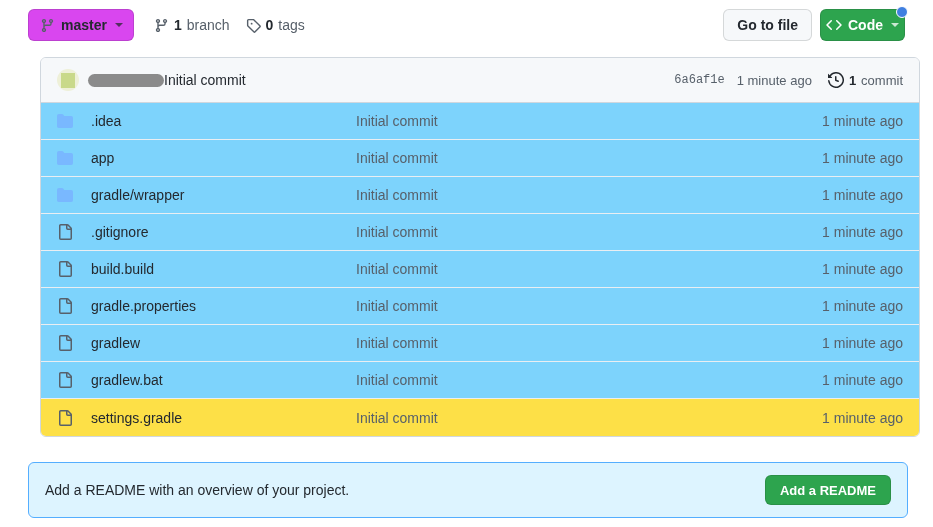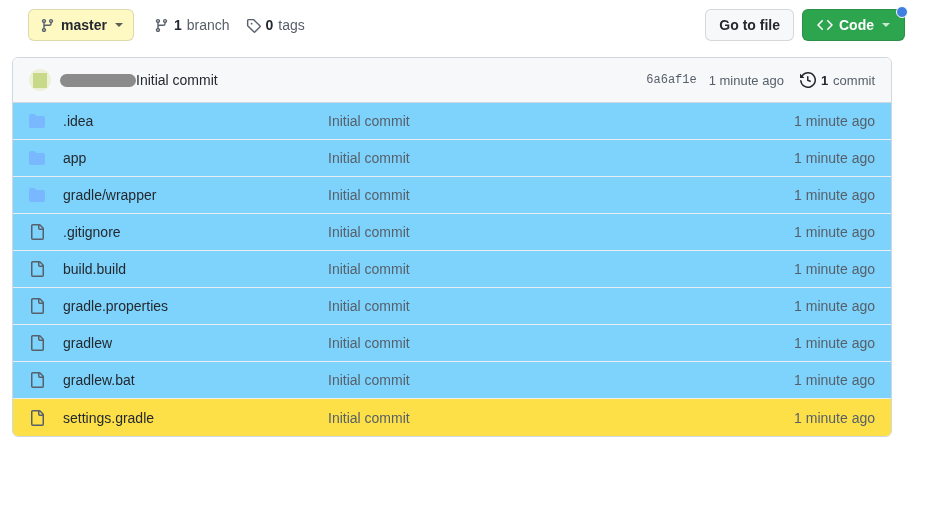--- a/index.html
+++ b/index.html
@@ -50,21 +50,21 @@
     color: #24292f;
     font-size: 14px;
     font-weight: bold;
     font-family: "Liberation Sans", sans-serif;
     white-space: nowrap;
     cursor: pointer;
   }
 
   .branch-btn {
     padding: 0 10px 0 11px;
-    background: #fef9c3;
+    background: #d946ef;
   }
 
   .branch-label { font-weight: bold; }
 
   .caret {
     display: inline-block;
     width: 0;
     height: 0;
     border-left: 4px solid transparent;
     border-right: 4px solid transparent;
@@ -96,41 +96,41 @@
     display: flex;
     align-items: center;
     gap: 8px;
     position: relative;
   }
 
   .btn-code {
     background: #2da44e;
     border-color: rgba(27,31,36,0.15);
     color: #ffffff;
-    padding: 0 14px;
+    padding: 0 5px;
     position: relative;
   }
   .btn-code .caret { border-top-color: #ffffff; }
 
   .notif-dot {
     position: absolute;
     right: -4px;
     top: -4px;
     width: 12px;
     height: 12px;
     border-radius: 50%;
     background: #3f7fe0;
     border: 1px solid #ffffff;
     box-sizing: border-box;
   }
 
   
   .filebox {
     position: absolute;
-    left: 12px;
+    left: 40px;
     top: 57px;
     width: 880px;
     border: 1px solid #d0d7de;
     border-radius: 6px;
     background: #ffffff;
     box-sizing: border-box;
     overflow: hidden;
   }
 
   .commit-header {
@@ -479,14 +479,20 @@
             </svg>
           </span>
           <span class="name-cell">settings.gradle</span>
           <span class="msg-cell">Initial commit</span>
           <span class="time-cell">1 minute ago</span>
         </div>
       </div>
 
   </div>
 
+  <div class="readme-banner">
+    <span class="readme-text">Add a README with an overview of your project.</span>
+    <button class="btn-readme">
+      <span>Add a README</span>
+    </button>
+  </div>
 
 </div>
 
 </body></html>

